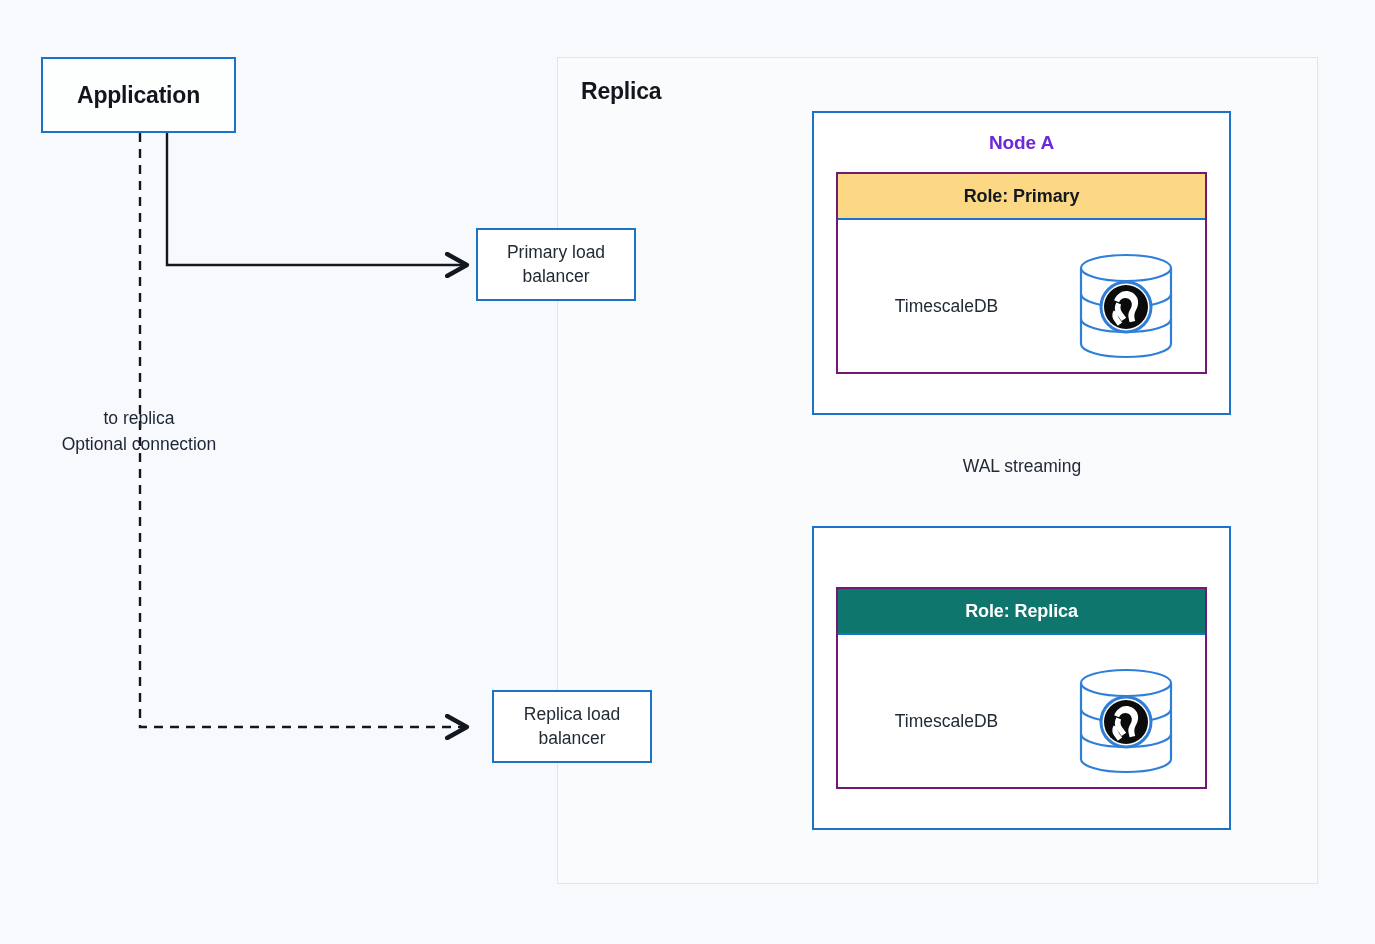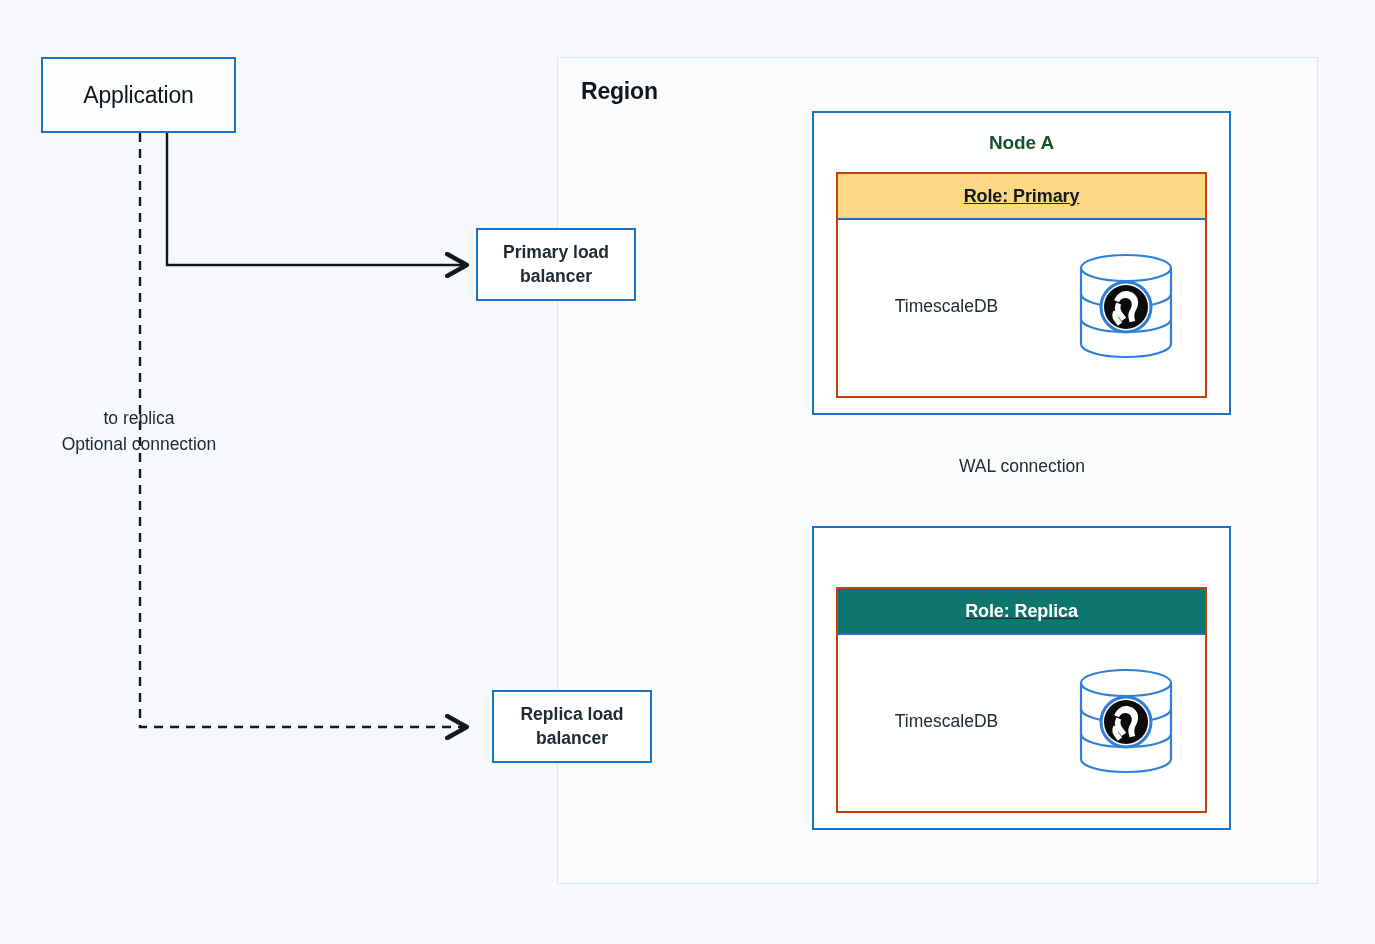--- a/index.html
+++ b/index.html
@@ -43,38 +43,37 @@
     left: 41px; top: 57px;
     width: 195px; height: 76px;
     border: 2px solid #1a73c8;
     background: #fdfefe;
     display: flex;
     align-items: center;
     justify-content: center;
   }
   .app-box .label {
     font-size: 23px;
-    font-weight: normal;
+    font-weight: bold;
     color: #12161c;
     letter-spacing: -0.2px;
   }
 
   
   .lb-box {
     width: 160px; height: 73px;
     border: 2px solid #1a73c8;
     background: #ffffff;
     display: flex;
     align-items: center;
     justify-content: center;
     text-align: center;
     line-height: 1.32;
     font-size: 17.5px;
     color: #222a35;
-    font-weight: bold;
   }
   .lb-primary { left: 476px; top: 228px; }
   .lb-replica { left: 492px; top: 690px; }
 
   
   .opt-caption {
     left: 28px; top: 406px;
     width: 222px;
     text-align: center;
     font-size: 17.5px;
@@ -88,34 +87,33 @@
     border: 2px solid #1a73c8;
     background: #ffffff;
   }
   .node-a { left: 812px; top: 111px; height: 304px; }
   .node-b { left: 812px; top: 526px; height: 304px; }
   .node-title {
     width: 100%;
     text-align: center;
     font-size: 19px;
     font-weight: bold;
-    color: #14532d;
+    color: #6d28d9;
     margin-top: 19px;
     letter-spacing: -0.1px;
   }
   .node-inner {
     position: absolute;
     left: 22px;
     top: 59px;
     width: 371px;
-    height: 226px;
-    border: 2px solid #c2410c;
+    height: 202px;
+    border: 2px solid #701a75;
     background: #ffffff;
     box-sizing: border-box;
-    text-decoration: underline;
   }
   .role-bar {
     height: 46px;
     display: flex;
     align-items: center;
     justify-content: center;
     font-size: 18px;
     font-weight: bold;
     border-bottom: 2px solid #1a73c8;
     box-sizing: border-box;
@@ -177,21 +175,21 @@
 
   <path d="M 640 264 L 800 264" fill="none" stroke="#111820" stroke-width="2.4" marker-end="url(#openArrow)"></path>
 
   <path d="M 640 726 L 800 726" fill="none" stroke="#111820" stroke-width="2.4" marker-end="url(#openArrow)"></path>
 
   <path d="M 1022 415 L 1022 452" fill="none" stroke="#111820" stroke-width="2.4"></path>
   <path d="M 1022 481 L 1022 520" fill="none" stroke="#111820" stroke-width="2.4" marker-end="url(#openArrowDown)"></path>
 </svg>
 
 <div class="abs region-box"></div>
-<div class="abs region-title">Region</div>
+<div class="abs region-title">Replica</div>
 
 <div class="abs app-box">
   <span class="label">Application</span>
 </div>
 
 <div class="abs opt-caption">
   <div>to replica</div>
   <div>Optional connection</div>
 </div>
 
@@ -235,21 +233,21 @@
           <path d="M41.5 50.5 l4.6 1.9 c-1.2 2.7 -0.7 5.5 1 7.8 l4.1 5.6
                    l-4.6 3.3 l-4.3 -5.9 c-2.8 -3.8 -3.3 -8.5 -0.8 -12.7 z"></path>
           <path d="M38.6 58.4 l4.3 1.8 c-0.7 2 -0.3 4 0.9 5.7 l3.4 4.6 l-4.4 3.2
                    l-3.6 -4.9 c-2.2 -3 -2.6 -6.8 -0.6 -10.4 z"></path>
         </g>
       </svg>
     </div>
   </div>
 </div>
 
-<div class="abs wal-label">WAL connection</div>
+<div class="abs wal-label">WAL streaming</div>
 
 <div class="abs node-card node-b">
   <div class="node-inner">
     <div class="role-bar role-replica">
       <span>Role: Replica</span>
     </div>
     <div class="node-body">
       <div class="db-label">TimescaleDB</div>
       <svg class="db-icon" viewBox="0 0 102 108" xmlns="http://www.w3.org/2000/svg">
         <g fill="#ffffff" stroke="#2f7fd8" stroke-width="2.2">

